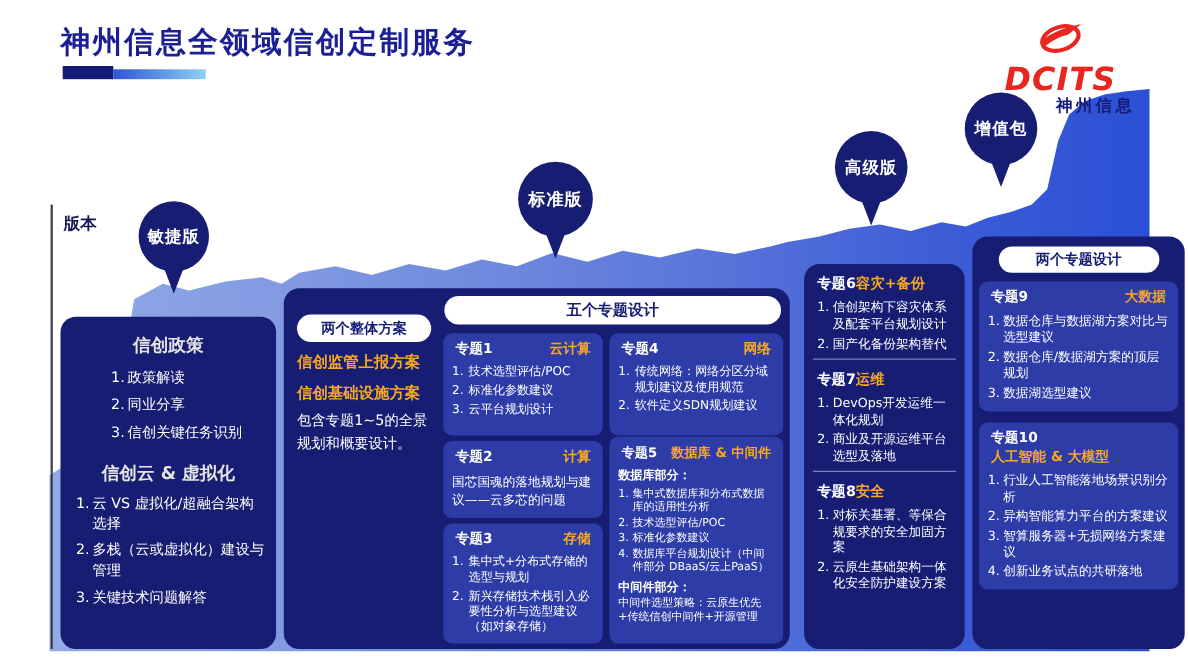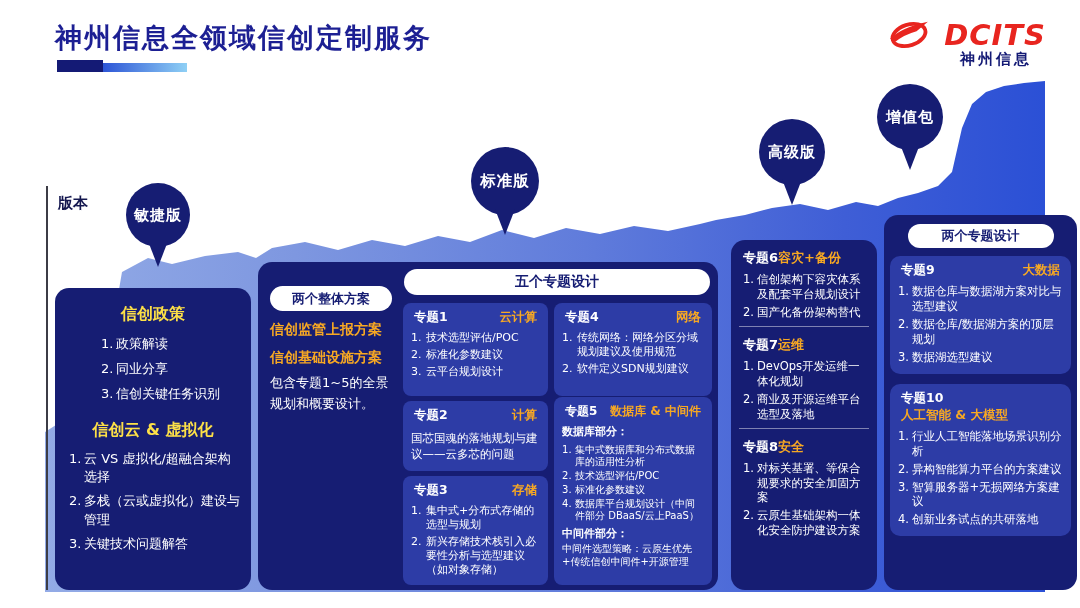--- a/index.html
+++ b/index.html
@@ -6,21 +6,21 @@
   .stage{position:relative;width:1080px;height:608px;background:#ffffff;overflow:hidden;
          font-family:"DejaVu Sans","Liberation Sans",sans-serif;}
   .mountain{position:absolute;left:0;top:0;z-index:1;}
   
   .title{position:absolute;left:55px;top:20px;font-size:27px;font-weight:bold;color:#1c1f93;
          letter-spacing:2px;z-index:4;}
   .bar1{position:absolute;left:57px;top:60px;width:46px;height:12px;background:#141a75;z-index:4;}
   .bar2{position:absolute;left:103px;top:63px;width:84px;height:9px;
         background:linear-gradient(90deg,#2d55d6,#8fd0f5);z-index:4;}
   .logo{position:absolute;left:882px;top:18px;width:164px;z-index:4;}
-  .logo-row{display:flex;align-items:flex-end;justify-content:flex-end;gap:13px;}
+  .logo-row{display:flex;align-items:center;justify-content:flex-end;gap:3px;flex-direction:column;}
   .logo-brand{color:#e8251f;font-weight:800;font-style:italic;font-size:29px;letter-spacing:1px;}
   .logo-company{text-align:right;padding-right:14px;margin-top:-2px;font-size:15px;font-weight:bold;
         color:#141a75;letter-spacing:3px;}
   
   .vline{position:absolute;left:46px;top:186px;width:2px;height:404px;background:#3c3c46;z-index:2;}
   .axlab{position:absolute;font-size:15px;font-weight:bold;color:#14174f;z-index:2;}
   
   .col{position:absolute;background:#161d73;border-radius:14px;z-index:2;color:#fff;box-sizing:border-box;}
   #col1{left:55px;top:288px;width:196px;height:302px;}
   #col2{left:258px;top:262px;width:460px;height:328px;}
@@ -43,21 +43,21 @@
   ol.num{list-style:none;counter-reset:n;margin:5px 0 0;padding:0;}
   ol.num>li{counter-increment:n;position:relative;padding-left:15px;margin-bottom:4px;color:#fff;}
   ol.num>li::before{content:counter(n) ".";position:absolute;left:0;}
   .card{background:#2d3ca6;border-radius:8px;padding:6px 8px;box-sizing:border-box;overflow:hidden;}
   .card-abs{position:absolute;}
   .card-h{display:flex;justify-content:space-between;align-items:flex-start;font-weight:bold;
           flex-wrap:wrap;padding:0 3px;column-gap:10px;}
   .tid{color:#fff;white-space:nowrap;}
   .tname{color:#f7a823;}
   
-  #col1 .h-orange{font-size:16px;text-align:center;margin-top:16px;color:#fde047;font-weight:bold;}
+  #col1 .h-orange{font-size:16px;text-align:center;margin-top:16px;color:#e5e5e5;font-weight:bold;}
   #col1 ol{font-size:13px;line-height:1.45;}
   #col1 ol.l1{margin:10px 0 0 46px;}
   #col1 ol.l1>li{margin-bottom:6px;}
   #col1 ol.l2{margin:9px 10px 0 14px;}
   #col1 ol.l2>li{margin-bottom:5px;}
   
   .c2left{position:absolute;left:12px;top:24px;width:130px;}
   .c2left .pill{width:122px;height:25px;font-size:13px;margin-bottom:10px;}
   .c2left .bh{font-size:14px;margin:10px 0 6px;}
   .c2left .bp{font-size:13px;line-height:1.6;color:#fff;}
@@ -78,21 +78,21 @@
   .mwtext{font-size:10px;line-height:1.25;color:#fff;margin-top:2px;}
   
   #col3 .pill{width:132px;height:24px;font-size:13px;margin:9px auto 4px;}
   .sec-h{display:flex;font-weight:bold;padding:0 12px;margin-top:9px;
          flex-wrap:wrap;font-size:13px;}
   #col3 ol.num{font-size:11.5px;line-height:1.3;padding:0 8px 0 12px;margin-top:5px;}
   #col3 ol.num>li{padding-left:14px;margin-bottom:3px;}
   .divider{border:none;border-top:1px solid rgba(255,255,255,.45);margin:6px 8px;}
   
   #col4 .pill{width:146px;height:24px;font-size:13px;margin:9px auto 8px;}
-  #col4 .card{margin:0 6px 10px;border-radius:10px;}
+  #col4 .card{margin:0 6px 10px;}
   #col4 .card-h{font-size:12.5px;}
   #col4 ol.num{font-size:11.5px;line-height:1.3;}
   #col4 ol.num>li{margin-bottom:3px;padding-left:14px;}
 </style>
 </head>
 <body>
 
 <div class="stage">
 
   <svg class="mountain" width="1080" height="608" viewBox="0 0 1080 608">

